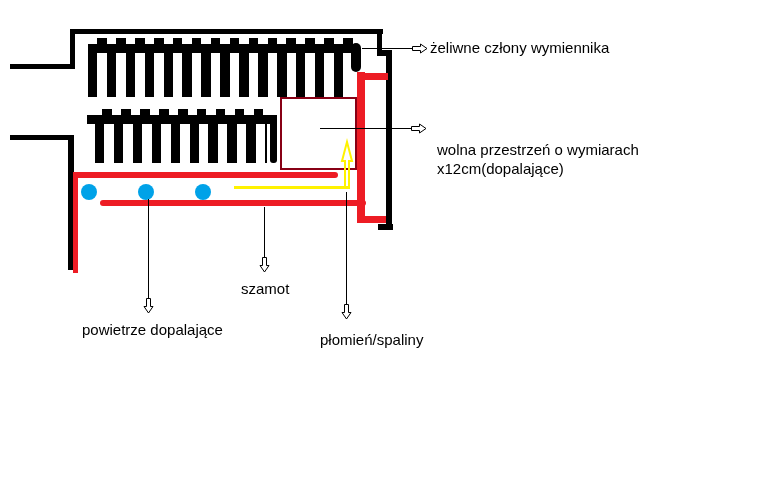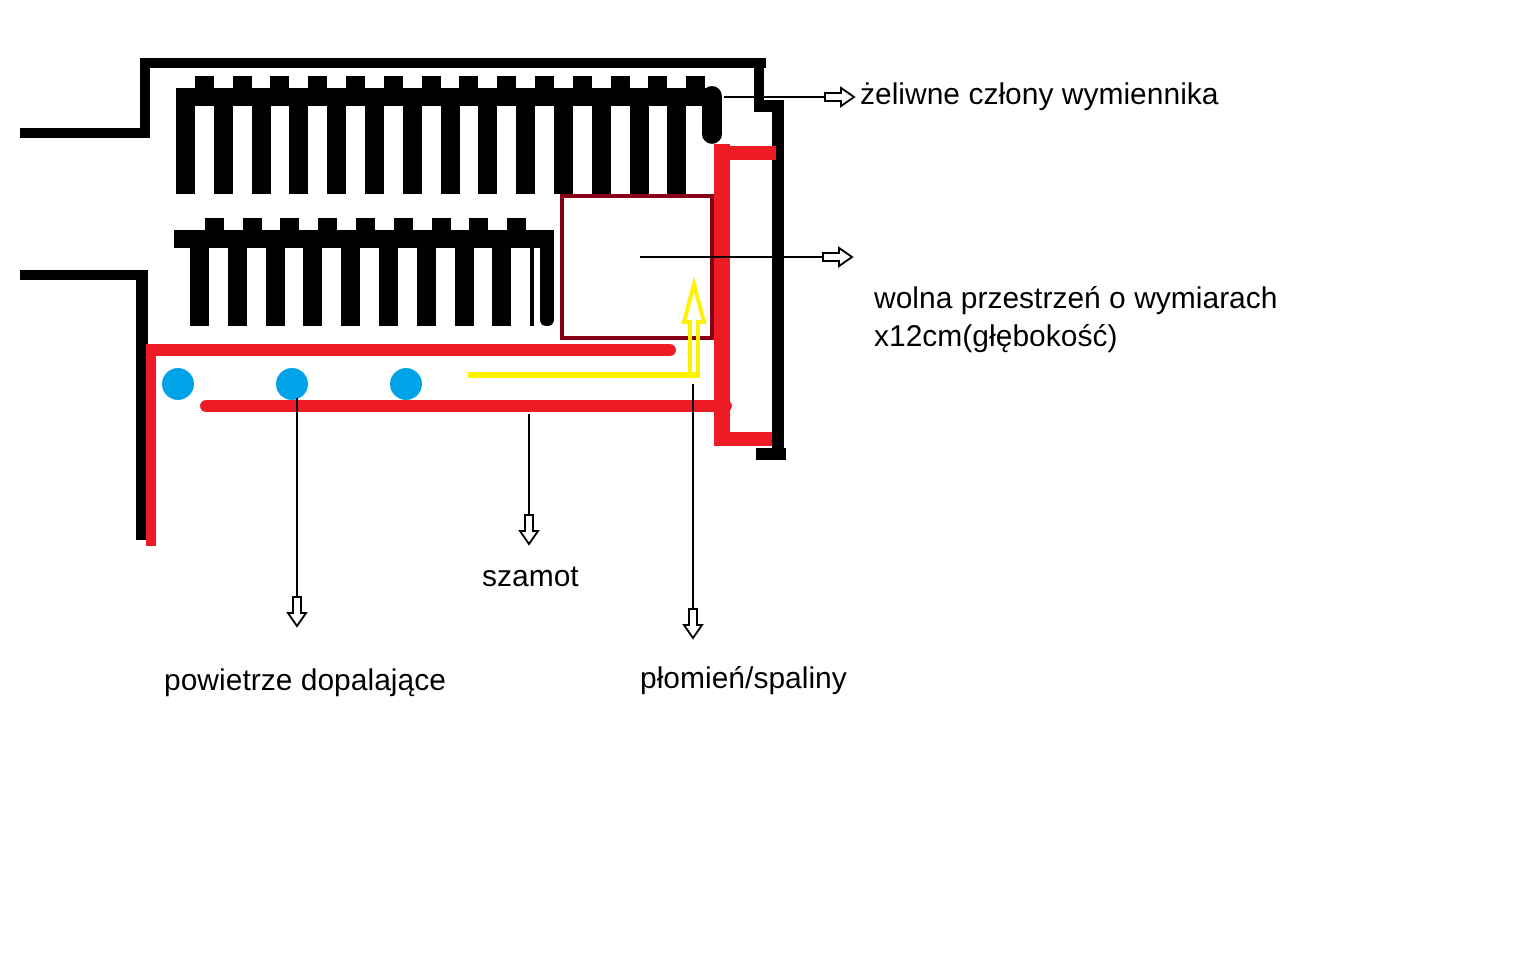--- a/index.html
+++ b/index.html
@@ -102,22 +102,22 @@
   <div class="shape" style="left:341px;top:304px;">
     <svg width="11" height="16" viewBox="0 0 11 16">
         <path d="M3.5 0.5 V8.5 H1 L5.5 15 L10 8.5 H7.5 V0.5 Z" fill="#fff" stroke="#000" stroke-width="1"></path>
       </svg>
   </div>
 
   <div class="label" style="left:430px;top:38px;">żeliwne człony wymiennika</div>
 
   <div class="label" style="left:437px;top:96px;margin-top:44px;">
     <div>wolna przestrzeń o wymiarach</div>
-    <div>x12cm(głębokość)</div>
+    <div>x12cm(dopalające)</div>
   </div>
 
   <div class="label" style="left:241px;top:279px;">szamot</div>
 
-  <div class="label" style="left:82px;top:331px;">powietrze dopalające</div>
+  <div class="label" style="left:82px;top:320px;">powietrze dopalające</div>
 
   <div class="label" style="left:320px;top:330px;">płomień/spaliny</div>
 
 </div>
 
 </body></html>

